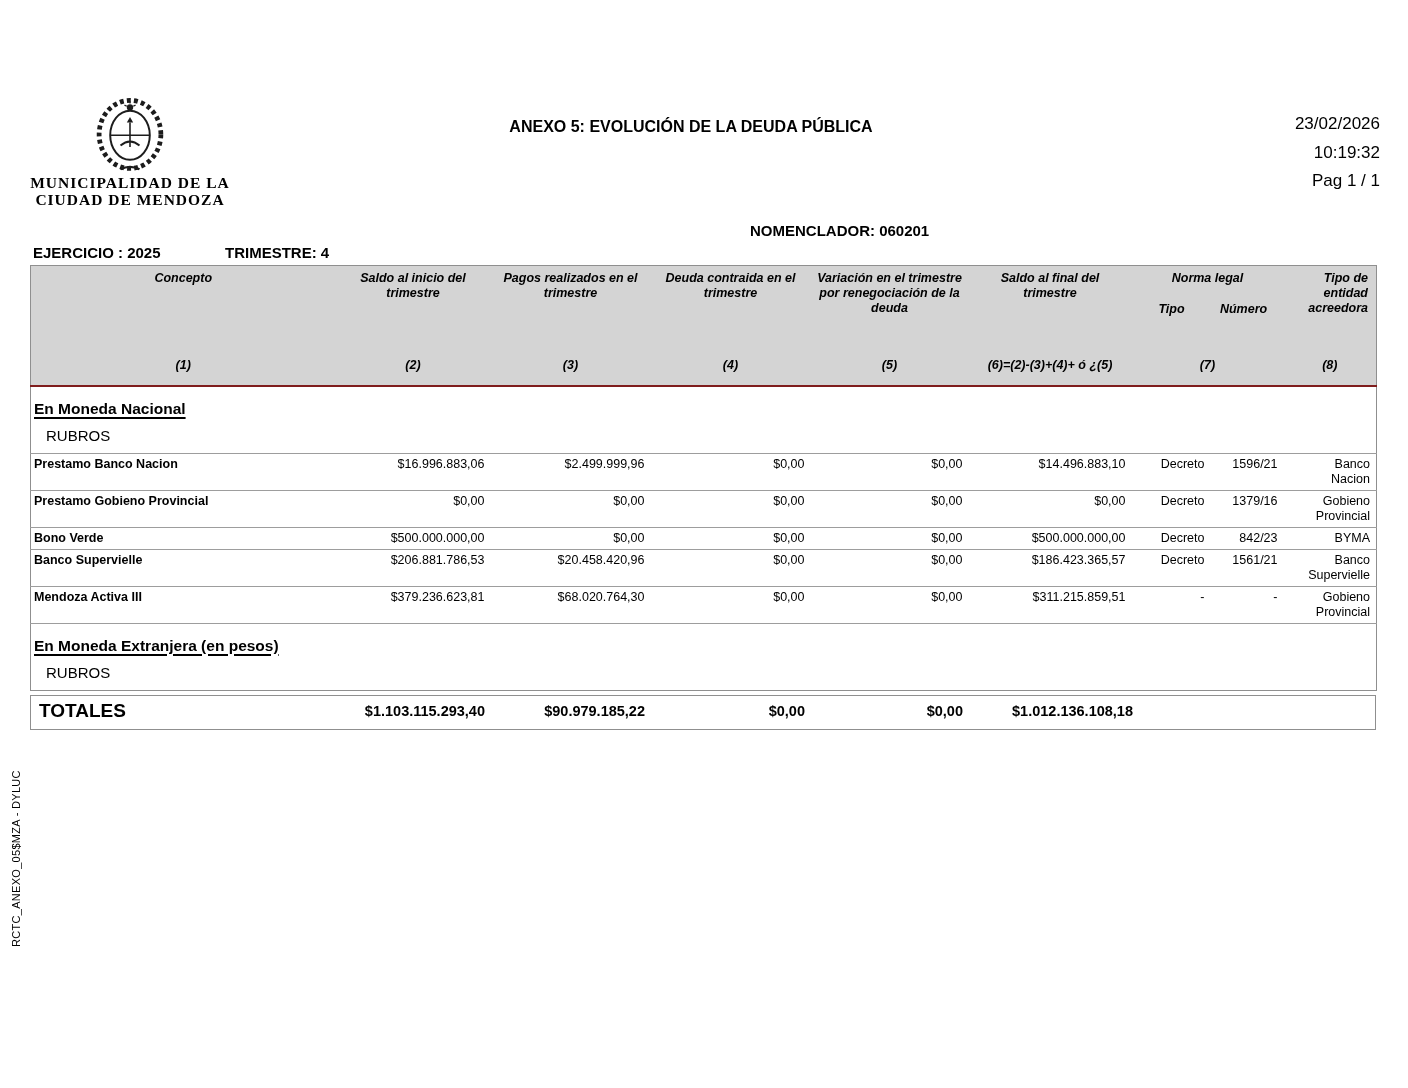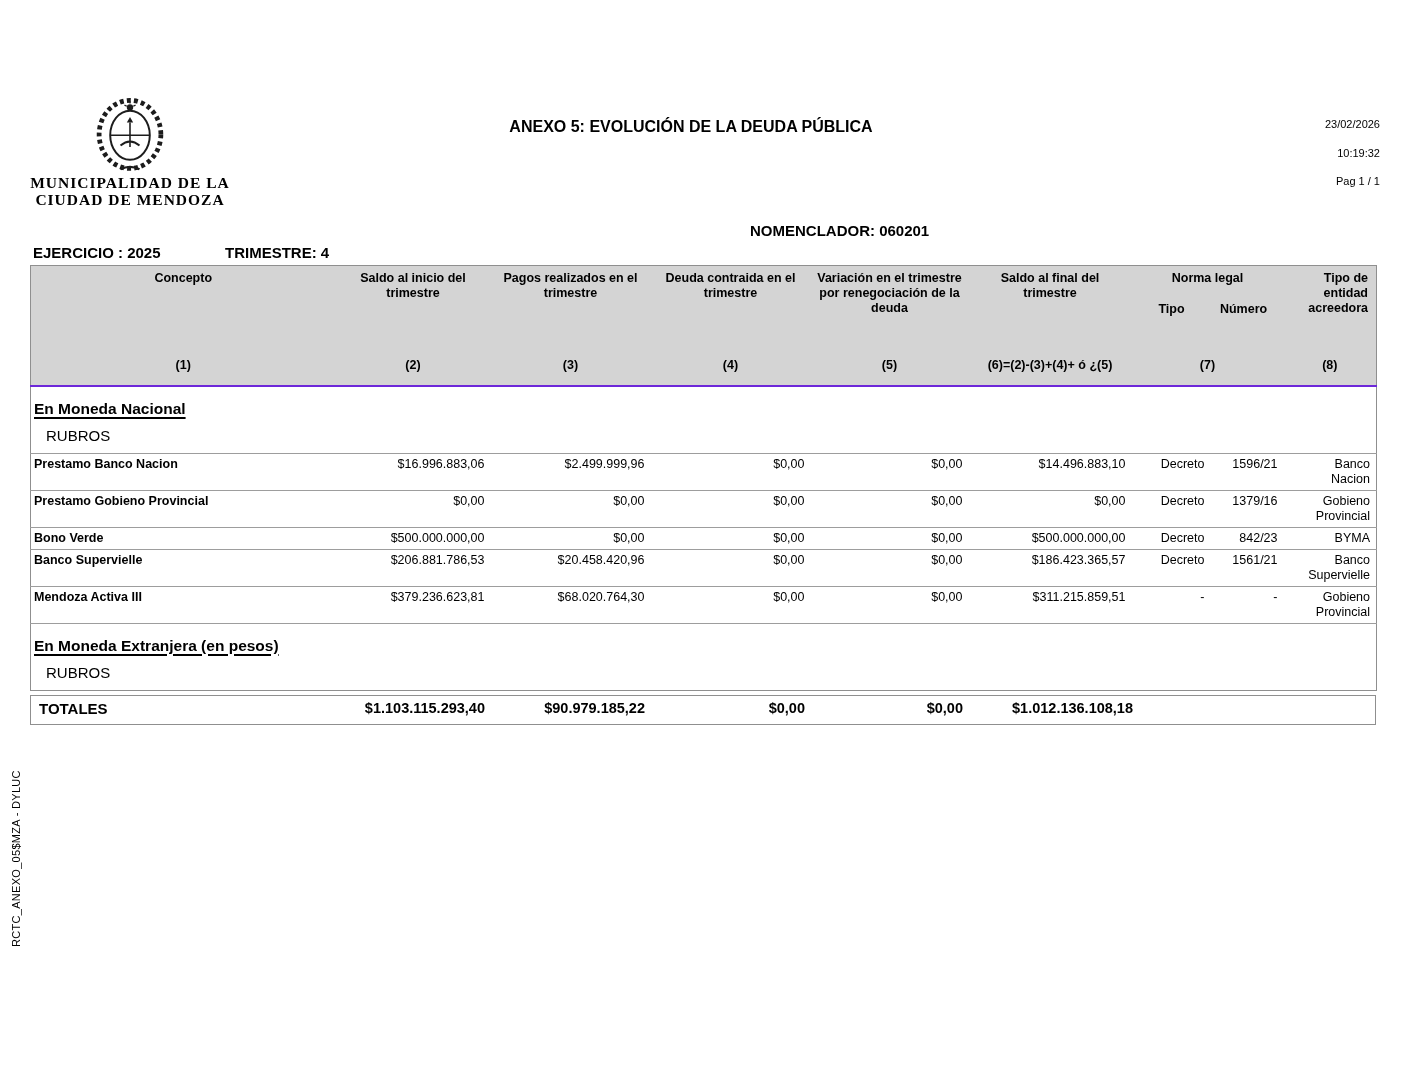--- a/index.html
+++ b/index.html
@@ -17,41 +17,41 @@
     font-family:"Liberation Serif", "DejaVu Serif", serif;
     font-weight:bold; font-size:15.5px; line-height:17px; letter-spacing:1px;
     white-space:nowrap;
   }
   .title-block {
     position:absolute; left:382px; top:112px; width:618px; text-align:center;
     font-weight:bold; font-size:16px; line-height:30px;
   }
   .meta-block {
     position:absolute; right:28px; top:110px; text-align:right;
-    font-size:11px; line-height:28.5px;
+    font-size:17px; line-height:28.5px;
   }
 
   
   .org-lines { position:absolute; left:33px; top:222px; width:1345px; font-weight:bold; font-size:15px; }
   .org-line1 { position:relative; height:22px; }
   .org-line1 .nomenclador { position:absolute; left:717px; top:0; }
   .org-line2 { position:relative; height:22px; }
   .org-line2 .trimestre { position:absolute; left:192px; top:0; }
 
   
   .table-wrap { position:absolute; left:30px; top:265px; width:1346px; }
   table.debt { border-collapse:collapse; table-layout:fixed; width:1346px; font-size:12.5px; }
   table.debt { border:1px solid #8f8f8f; }
   thead th {
     background:#d4d4d4; font-weight:bold; vertical-align:top;
     text-align:center; padding:5px 4px 2px 4px; line-height:15px;
   }
   thead tr.hdr-labels th { height:90px; }
   thead tr.hdr-nums th { padding:2px 2px 12px 2px; height:30px; vertical-align:top; background:#d4d4d4; }
-  thead { border-bottom:2px solid #6d28d9; }
+  thead { border-bottom:2px solid #7f1d1d;font-style:italic; }
   th.entidad-h { text-align:right; padding-right:8px; }
   .norma-cell .norma-title { text-align:center; }
   .norma-sub { display:flex; margin-top:16px; }
   .norma-sub span { flex:1; text-align:center; }
 
   tbody td { vertical-align:top; padding:3px 6px; line-height:15px; }
   tr.data-row td { border-top:1px solid #9d9d9d; border-bottom:1px solid #9d9d9d; }
   td.concept { font-weight:bold; text-align:left; padding-left:3px; }
   td.num { text-align:right; }
   td.entidad { text-align:right; padding-left:16px; padding-right:6px; }
@@ -63,21 +63,21 @@
   }
   tr.section-sub td { border:none; padding:9px 0 8px 15px; }
   tr.section-sub .sec-sub { font-size:15px; font-weight:normal; }
 
   
   .totals-box {
     margin-top:4px; border:1px solid #8f8f8f;
     display:grid; grid-template-columns:305px 155px 160px 160px 158px 170px 236px;
     align-items:center; padding:4px 0 7px 0;
   }
-  .totals-box .t-label { font-size:15px; font-weight:bold; padding-left:8px; }
+  .totals-box .t-label { font-size:19px; font-weight:bold; padding-left:8px; }
   .totals-box .t-val { font-size:14.5px; font-weight:bold; text-align:right; padding-right:6px; }
 
   
   .side-code {
     position:absolute; left:10px; top:947px;
     transform:rotate(-90deg); transform-origin:left top;
     font-size:11px; letter-spacing:0.3px; white-space:nowrap;
   }
 </style>
 </head>

